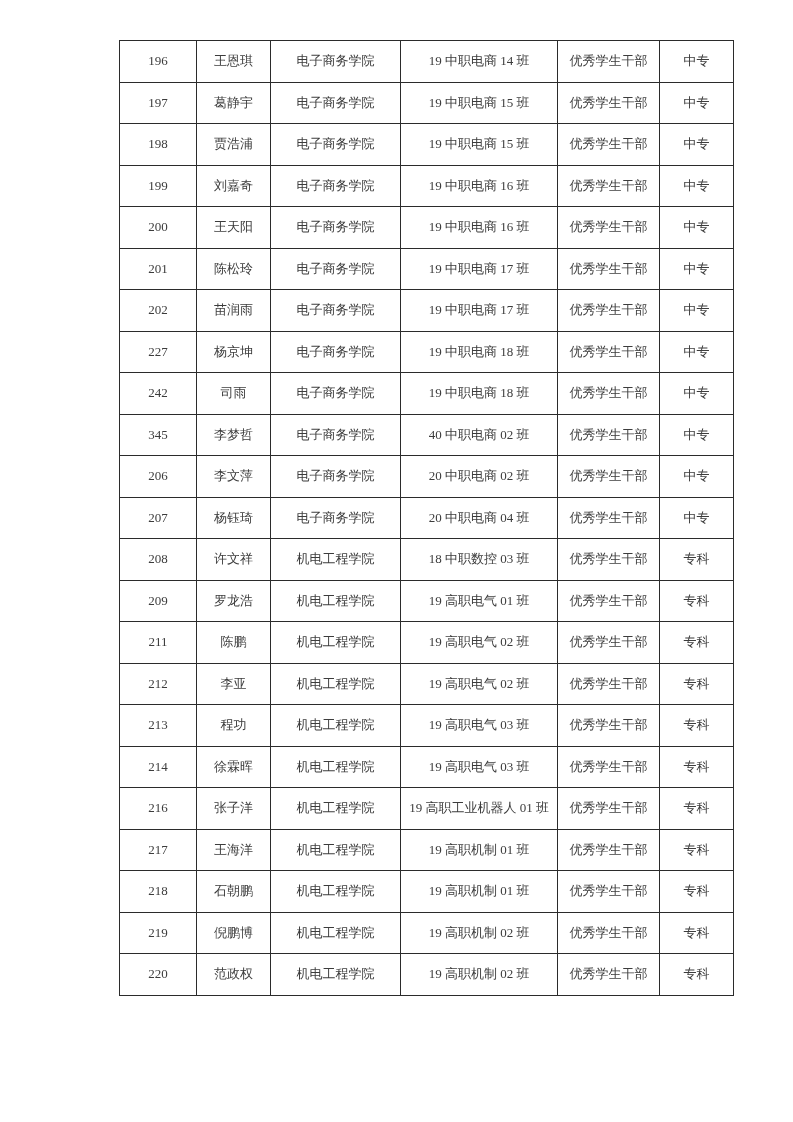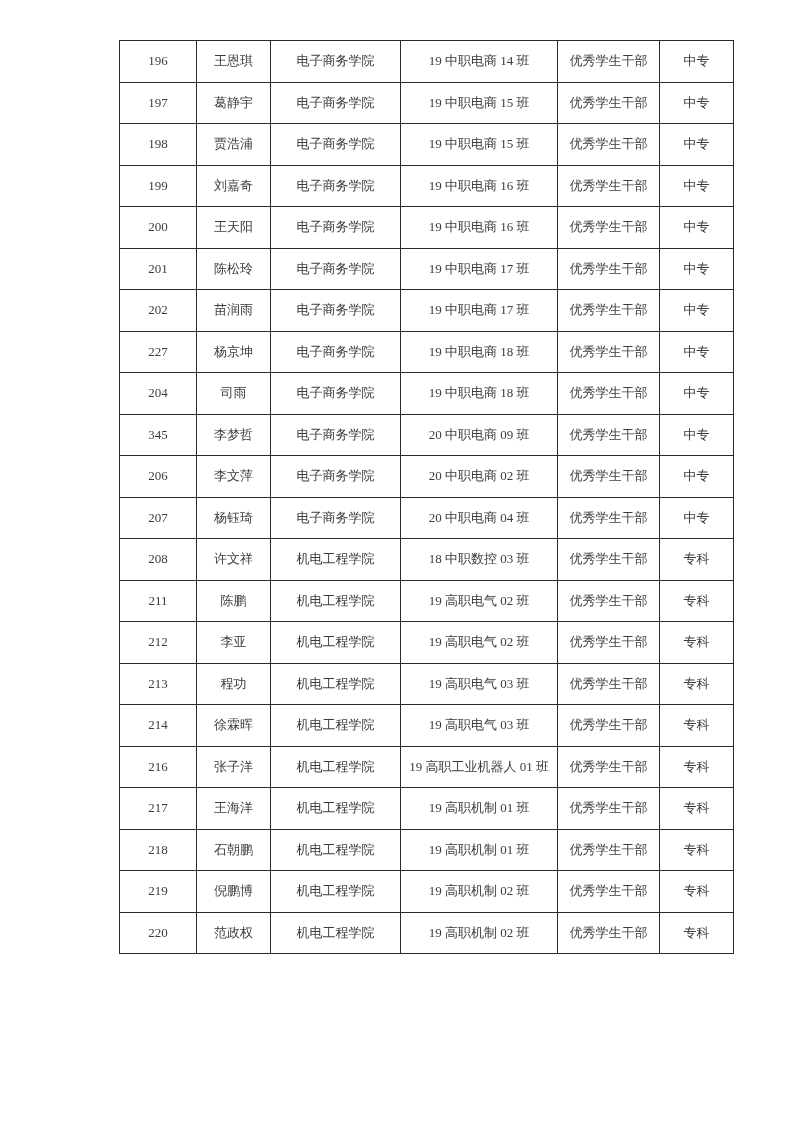--- a/index.html
+++ b/index.html
@@ -115,32 +115,32 @@
         </tr>
         <tr>
           <td>227</td>
           <td>杨京坤</td>
           <td>电子商务学院</td>
           <td>19 中职电商 18 班</td>
           <td>优秀学生干部</td>
           <td>中专</td>
         </tr>
         <tr>
-          <td>204</td>
+          <td>242</td>
           <td>司雨</td>
           <td>电子商务学院</td>
           <td>19 中职电商 18 班</td>
           <td>优秀学生干部</td>
           <td>中专</td>
         </tr>
         <tr>
           <td>345</td>
           <td>李梦哲</td>
           <td>电子商务学院</td>
-          <td>20 中职电商 09 班</td>
+          <td>40 中职电商 02 班</td>
           <td>优秀学生干部</td>
           <td>中专</td>
         </tr>
         <tr>
           <td>206</td>
           <td>李文萍</td>
           <td>电子商务学院</td>
           <td>20 中职电商 02 班</td>
           <td>优秀学生干部</td>
           <td>中专</td>
@@ -151,20 +151,28 @@
           <td>电子商务学院</td>
           <td>20 中职电商 04 班</td>
           <td>优秀学生干部</td>
           <td>中专</td>
         </tr>
         <tr>
           <td>208</td>
           <td>许文祥</td>
           <td>机电工程学院</td>
           <td>18 中职数控 03 班</td>
+          <td>优秀学生干部</td>
+          <td>专科</td>
+        </tr>
+        <tr>
+          <td>209</td>
+          <td>罗龙浩</td>
+          <td>机电工程学院</td>
+          <td>19 高职电气 01 班</td>
           <td>优秀学生干部</td>
           <td>专科</td>
         </tr>
         <tr>
           <td>211</td>
           <td>陈鹏</td>
           <td>机电工程学院</td>
           <td>19 高职电气 02 班</td>
           <td>优秀学生干部</td>
           <td>专科</td>

